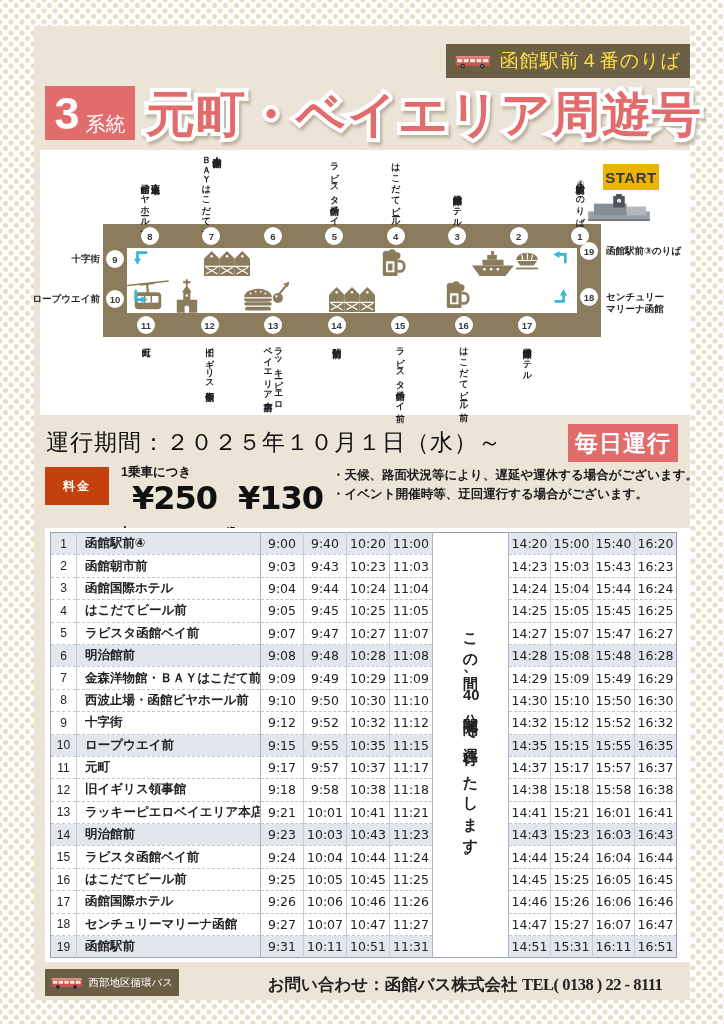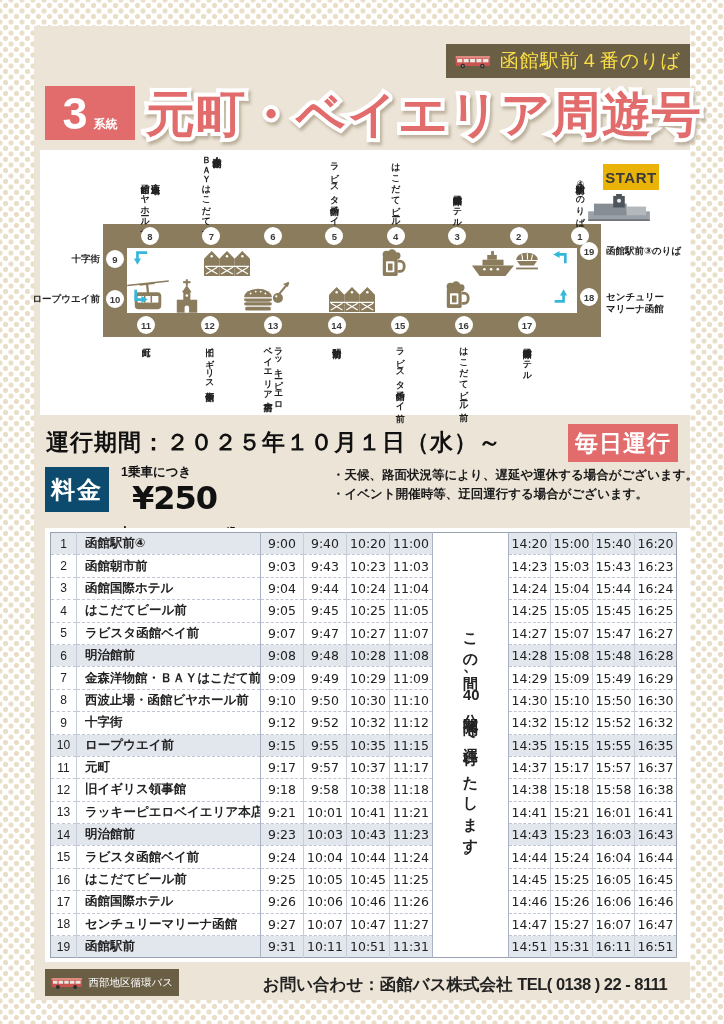--- a/index.html
+++ b/index.html
@@ -13,45 +13,45 @@
 
   
   .badge-top{position:absolute;left:446px;top:44px;width:244px;height:34px;background:#6a5e44;
              display:flex;align-items:center;gap:9px;padding:0 9px;box-sizing:border-box}
   .badge-top .blabel{color:#fde047;font-size:19px;font-weight:normal;letter-spacing:1px;white-space:nowrap}
 
   
   .route-box{position:absolute;left:45px;top:86px;width:90px;height:54px;background:#e26b6c;color:#fff;
              display:flex;align-items:flex-end;justify-content:center;padding-bottom:7px;box-sizing:border-box}
   .route-box .num{font-size:45px;font-weight:bold;line-height:38px}
-  .route-box .suf{font-size:12px;font-weight:bold;margin-left:6px;line-height:18px}
+  .route-box .suf{font-size:20px;font-weight:normal;margin-left:6px;line-height:18px}
   .title{position:absolute;left:146px;top:82px;font-size:49px;font-weight:bold;color:#e26b6c;
          -webkit-text-stroke:8px #fff;paint-order:stroke fill;letter-spacing:1px;white-space:nowrap;
          filter:drop-shadow(2px 3px 1.5px rgba(140,125,100,.5))}
 
   
   .map{position:absolute;left:40px;top:150px;width:650px;height:265px;background:#fff}
   .ring{position:absolute;left:63px;top:74px;width:498px;height:113px;border:24px solid #8a7c5c;box-sizing:border-box}
   .stop-circle{position:absolute;width:18px;height:18px;border-radius:50%;background:#fff;color:#3a3a3a;
                font-size:9.5px;font-weight:bold;display:flex;align-items:center;justify-content:center;z-index:3}
   .vwrap{position:absolute;display:flex;justify-content:center}
   .vtext{writing-mode:vertical-rl;text-orientation:upright;white-space:pre;font-size:9px;font-weight:bold;
          color:#222;line-height:10.5px;letter-spacing:.5px}
   .hlabel{position:absolute;font-size:9.5px;font-weight:bold;color:#222;white-space:pre;line-height:11.5px}
   .start-box{position:absolute;left:563px;top:14px;width:56px;height:26px;background:#eab308;color:#3a3a3a;
              display:flex;align-items:center;justify-content:center;font-size:15px;font-weight:bold;letter-spacing:.5px}
   .micon{position:absolute}
   .corner{position:absolute;z-index:2}
 
   
-  .period{position:absolute;left:46px;top:427px;font-size:23px;font-weight:bold;color:#111;letter-spacing:1px;white-space:nowrap}
+  .period{position:absolute;left:46px;top:427px;font-size:23px;font-weight:normal;color:#111;letter-spacing:1px;white-space:nowrap}
   .daily{position:absolute;left:568px;top:424px;width:110px;height:38px;background:#e26b6c;color:#fff;
          display:flex;align-items:center;justify-content:center;font-size:23px;font-weight:bold;letter-spacing:1px}
-  .fare-box{position:absolute;left:45px;top:467px;width:64px;height:45px;background:#0c4a6e;color:#fff;
-            display:flex;align-items:center;justify-content:center;font-size:24px;font-weight:bold;letter-spacing:2px}
+  .fare-box{position:absolute;left:45px;top:467px;width:64px;height:38px;background:#c2410c;color:#fff;
+            display:flex;align-items:center;justify-content:center;font-size:12px;font-weight:bold;letter-spacing:2px}
   .fare-per{position:absolute;left:121px;top:464px;font-size:12.5px;font-weight:bold;color:#111}
   .fare-prices{position:absolute;left:119px;top:479px;display:flex;align-items:flex-end}
   .fare-kind{writing-mode:vertical-rl;text-orientation:upright;font-size:11px;line-height:11px;font-weight:bold;color:#111}
   .fare-val{font-size:32px;font-weight:bold;color:#111;margin:0 8px 0 2px;font-family:"DejaVu Sans",sans-serif;letter-spacing:-1px}
   .notes{position:absolute;left:332px;top:466px;font-size:12.5px;font-weight:bold;color:#1a1a1a;line-height:18.5px;white-space:nowrap}
 
   
   .tt-panel{position:absolute;left:45px;top:528px;width:645px;height:434px;background:#fff}
   table{position:absolute;left:5px;top:4px;border-collapse:collapse;table-layout:fixed;width:626px;
         border:1.5px solid #97a1b2}
@@ -67,21 +67,21 @@
   .gapwrap{display:flex;align-items:center;justify-content:center}
   .vnote{writing-mode:vertical-rl;font-size:15px;font-weight:bold;color:#222;letter-spacing:4px;line-height:18px}
   .tcy{text-combine-upright:all;letter-spacing:0}
 
   
   .f-badge{position:absolute;left:45px;top:969px;width:134px;height:27px;background:#6a5e44;
            display:flex;align-items:center;gap:6px;padding:0 6px;box-sizing:border-box}
   .f-badge .blabel{color:#fff;font-size:10.5px;font-weight:normal;white-space:nowrap}
   .f-contact{position:absolute;left:240px;top:974px;width:450px;text-align:center;font-size:16.5px;
              font-weight:bold;color:#222;white-space:nowrap}
-  .f-contact .tel{margin-left:0;font-family:Liberation Sans, sans-serif;letter-spacing:-.5px}
+  .f-contact .tel{margin-left:0;font-family:Liberation Serif, serif;letter-spacing:-.5px}
 </style>
 </head>
 <body>
 
 <div class="page">
   <div class="dots"></div>
   <div class="inner"></div>
 
   <div class="badge-top">
     <svg viewBox="0 0 64 26" width="56" height="23">
@@ -340,20 +340,21 @@
     </div>
 
   <div class="period">運行期間：２０２５年１０月１日（水）～</div>
   <div class="daily">毎日運行</div>
   <div class="fare-box">料金</div>
   <div class="fare-per">1乗車につき</div>
   <div class="fare-prices">
     <span class="fare-kind">大人</span>
     <span class="fare-val">¥250</span>
     <span class="fare-kind">小児</span>
+    <span class="fare-val">¥130</span>
   </div>
   <div class="notes">
     <div>・天候、路面状況等により、遅延や運休する場合がございます。</div>
     <div>・イベント開催時等、迂回運行する場合がございます。</div>
   </div>
 
   <div class="tt-panel">
     <table id="tt">
       <colgroup>
         <col style="width:26px">

